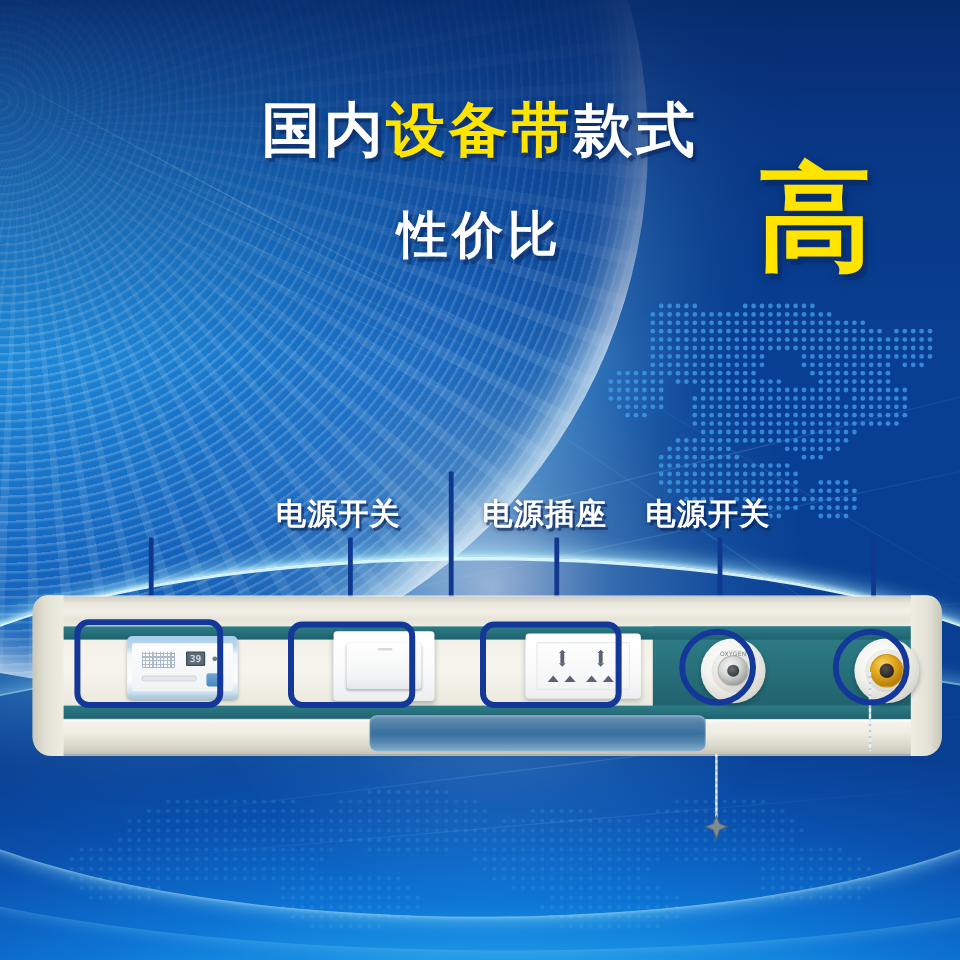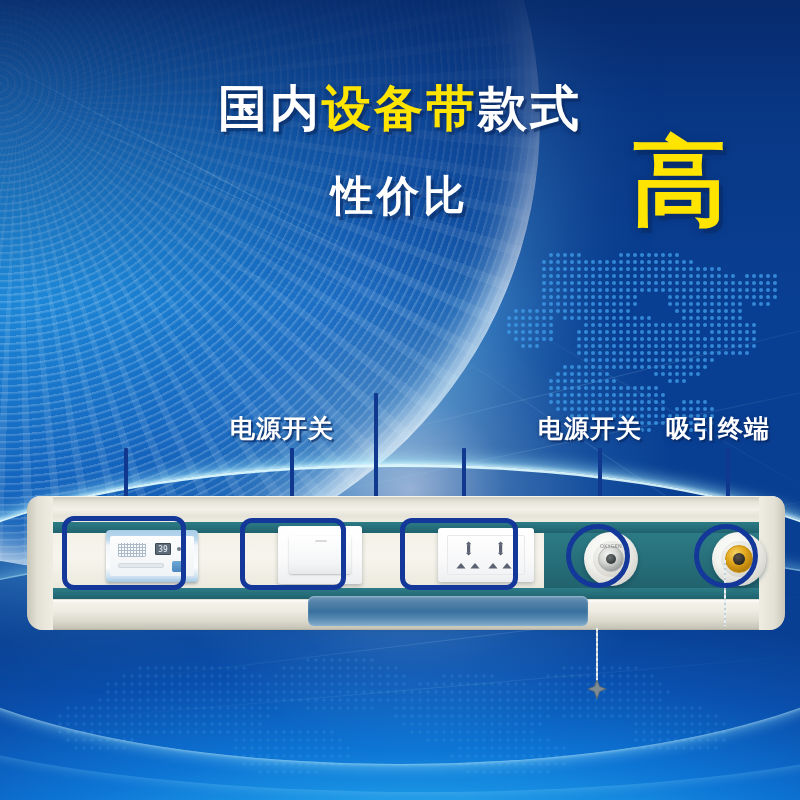--- a/index.html
+++ b/index.html
@@ -1669,22 +1669,22 @@
     </div>
   </div>
   <div class="line2" style="top:168px">
     <span class="l2inner">
       <span class="txt-xjb">性价比</span>
       <span class="txt-gao">高</span>
     </span>
   </div>
 
   <div class="callout" style="left:230px;top:412px">电源开关</div>
+  <div class="callout" style="left:402px;top:412px">电源插座</div>
   <div class="callout" style="left:538px;top:412px">电源开关</div>
-  <div class="callout" style="left:666px;top:412px">吸引终端</div>
 
   <div class="leader" style="left:124px;top:448px;height:78px"></div>
   <div class="leader" style="left:290px;top:448px;height:78px"></div>
   <div class="leader" style="left:374px;top:393px;height:227px"></div>
   <div class="leader" style="left:462px;top:448px;height:82px"></div>
   <div class="leader" style="left:598px;top:448px;height:84px"></div>
   <div class="leader" style="left:726px;top:448px;height:84px"></div>
 
   <div class="panel-wrap">
     <div class="panel-shadow"></div>

